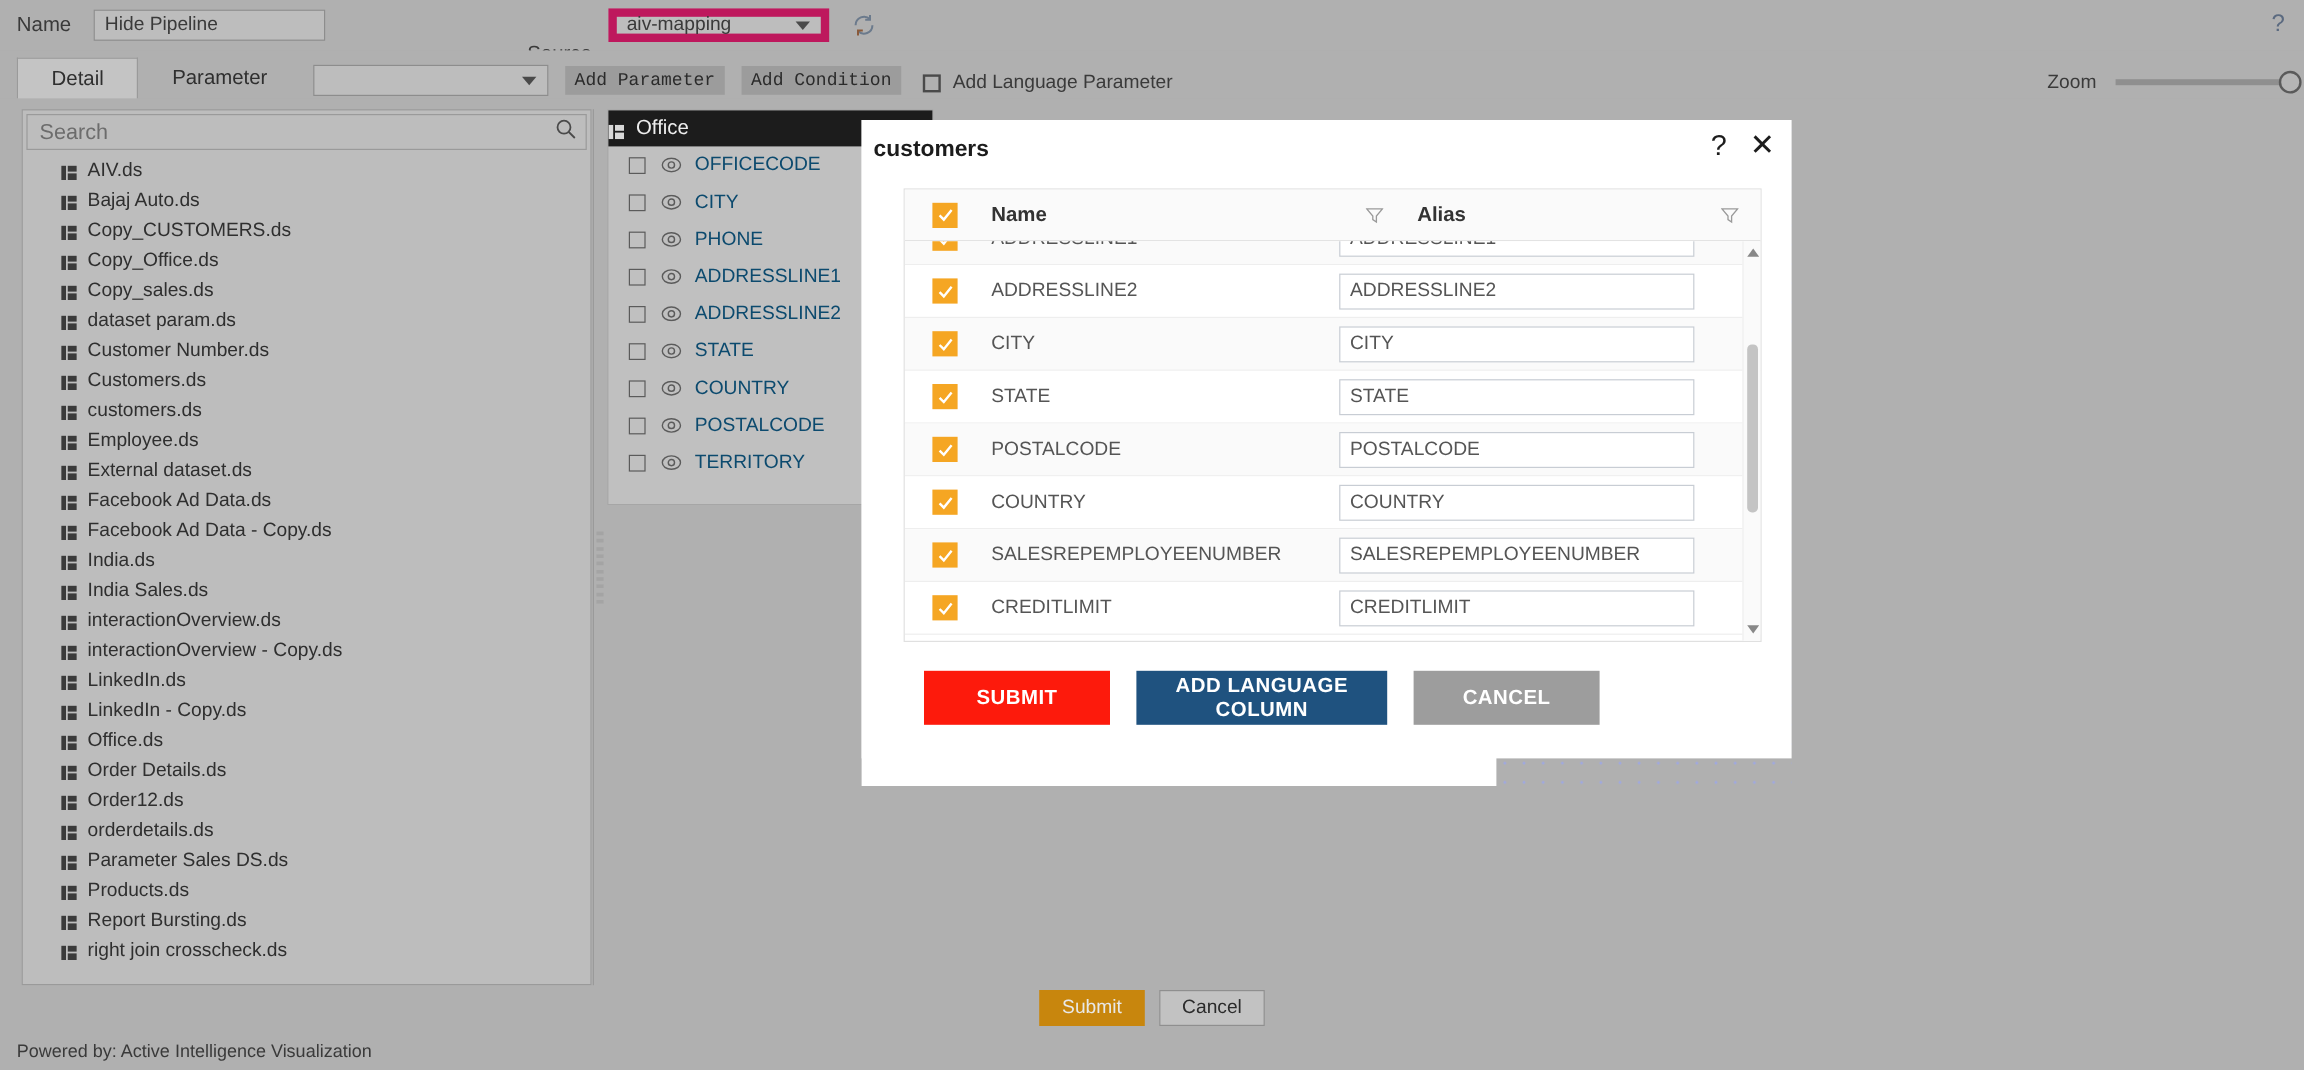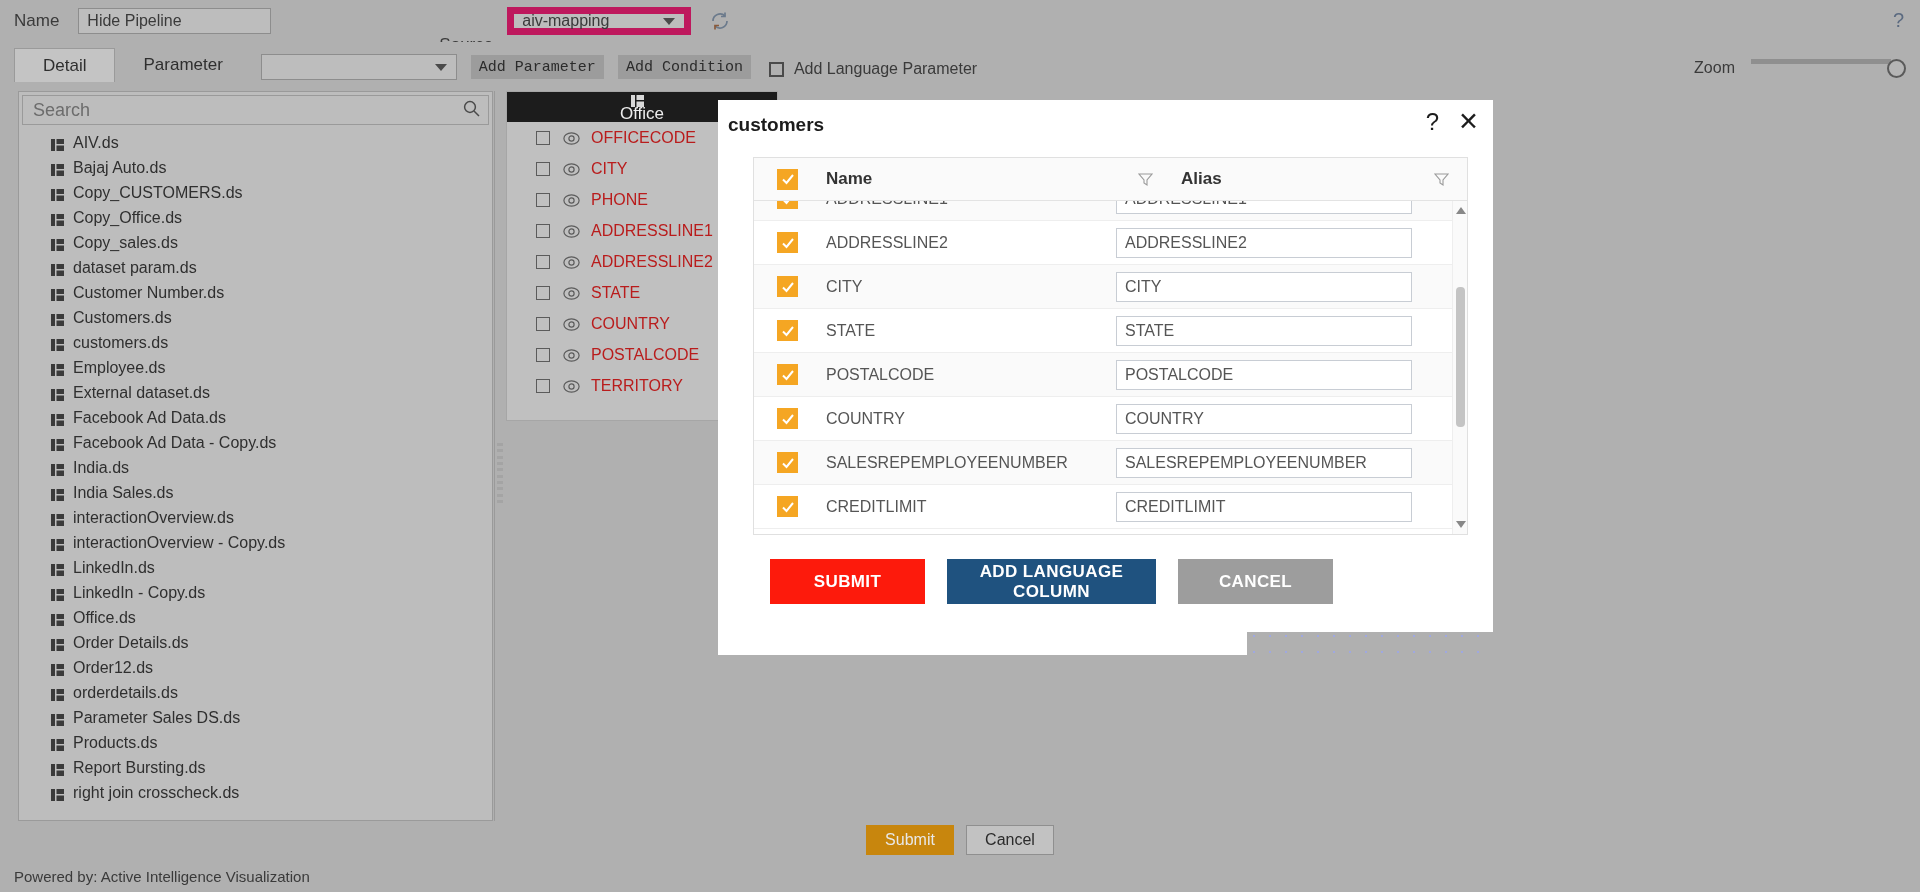--- a/index.html
+++ b/index.html
@@ -61,22 +61,22 @@
   .btn-gray {
     margin-left: 14px; margin-bottom: 3px; height: 24px; padding: 0 8px;
     background: #9c9c9c; border: none; font-size: 15px; color: #2b2b2b;
     cursor: pointer; font-family: Liberation Mono, monospace;
   }
   .lang-wrap { display: flex; align-items: center; margin-left: 18px; margin-bottom: 4px; }
   .cbx { width: 15px; height: 15px; border: 2px solid #4a4a4a; background: transparent; cursor: pointer; }
   .lang-wrap .lbl { margin-left: 10px; font-size: 16px; }
 
   .zoomwrap {
-    position: absolute; right: 14px; bottom: 4px;
-    display: flex; align-items: flex-start;
+    position: absolute; right: 2px; bottom: 4px;
+    display: flex; align-items: center;
   }
   .zoomwrap .lbl { font-size: 16px; }
   .ztrack { margin-left: 16px; width: 140px; height: 5px; background: #8f8f8f; cursor: pointer; }
   .zthumb {
     width: 19px; height: 19px; border-radius: 50%;
     border: 2px solid #5a5a5a; background: #b5b5b5; margin-left: -4px; cursor: pointer;
   }
 
   
   .leftpanel {
@@ -110,26 +110,26 @@
   }
   .grip i { width: 3px; height: 3px; background: #a4a4a4; display: block; }
 
   
   .officepanel {
     position: absolute; left: 506px; top: 91px; width: 272px; height: 330px;
     background: #c0c0c0; border: 1px solid #a6a6a6;
   }
   .office-header {
     height: 30px; background: #1c1c1c; color: #ededed; display: flex;
-    align-items: center; font-size: 17px; flex-direction: column;
+    align-items: center; font-size: 17px;
   }
   .office-header .ds-icon { margin-right: 10px; }
   .field-row {
-    display: flex; align-items: center; height: 31px; padding-left: 29px;
-    font-size: 16px; color: #b91c1c; cursor: pointer;
+    display: flex; align-items: center; height: 31px; padding-left: 17px;
+    font-size: 16px; color: #0c4a6e; cursor: pointer;
   }
   .fcbx { width: 14px; height: 14px; border: 1.5px solid #5b5b5b; background: transparent; flex: none; }
   .eye { width: 17px; height: 13px; margin: 0 11px 0 13px; flex: none; }
 
   
   .dotlayer {
     position: absolute; left: 718px; top: 100px; width: 775px; height: 556px;
     background-image: radial-gradient(circle, #9fa8e0 1.2px, transparent 1.3px);
     background-size: 16px 16px;
   }

